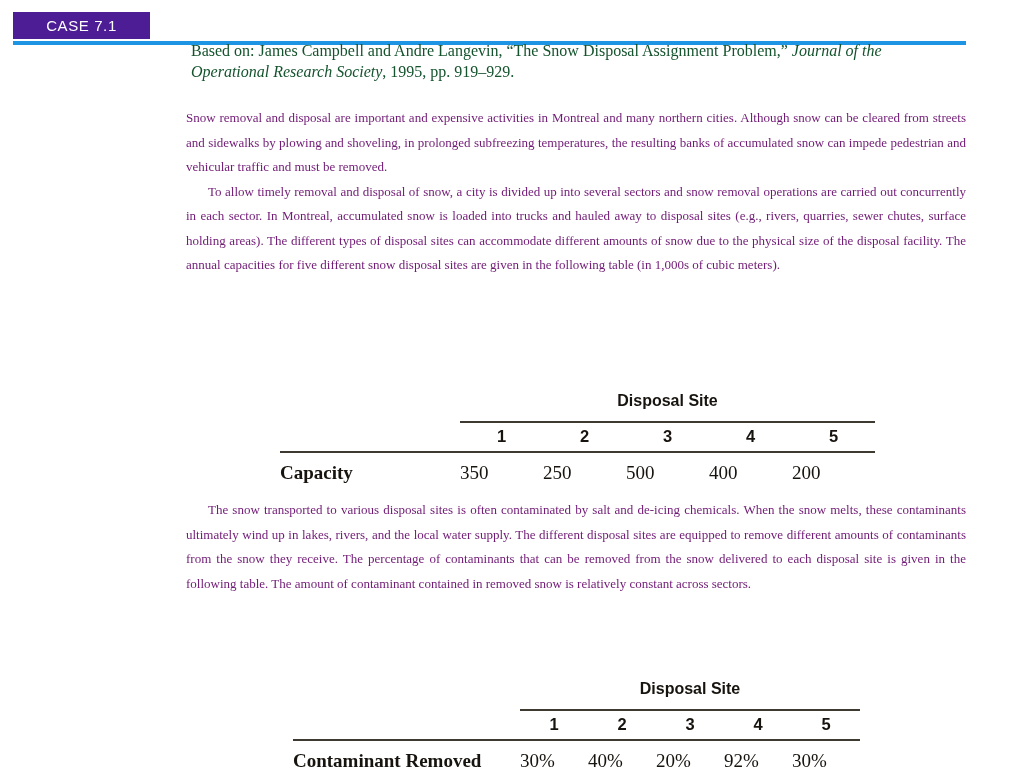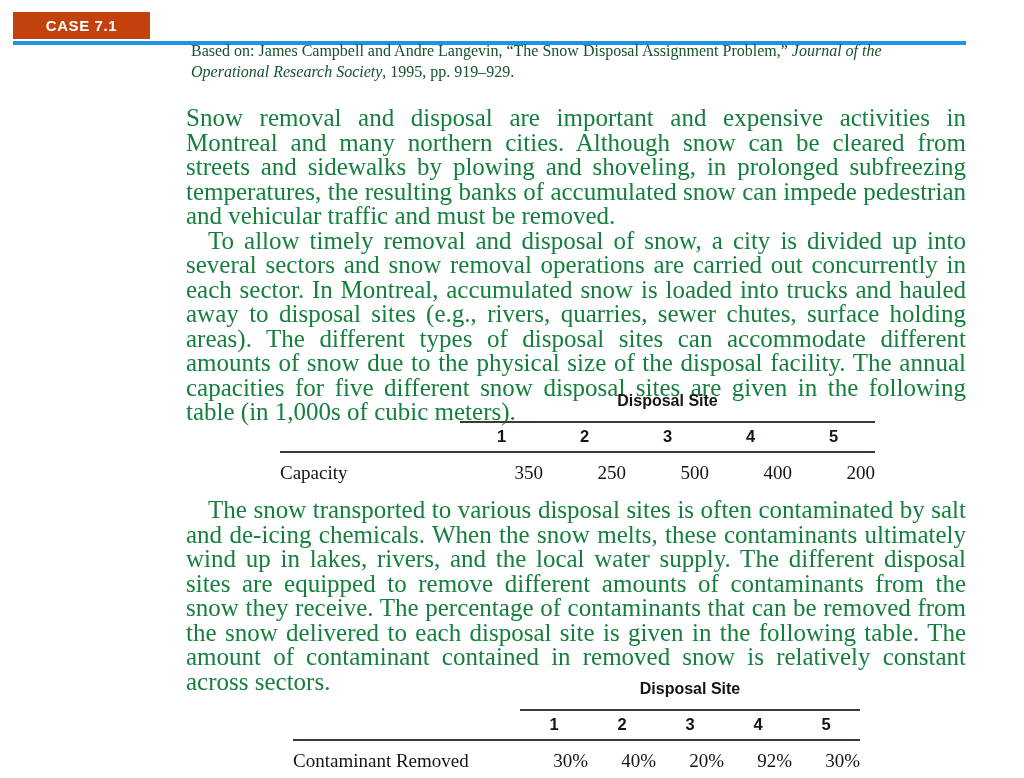--- a/index.html
+++ b/index.html
@@ -16,24 +16,24 @@
     color: #17130e;
   }
 
   
   .case-badge {
     position: absolute;
     left: 13px;
     top: 12px;
     width: 137px;
     height: 27px;
-    background: #c2410c;
+    background: #4c1d95;
     color: #ffffff;
     font-family: "Liberation Sans", sans-serif;
-    font-weight: bold;
+    font-weight: normal;
     font-size: 15px;
     letter-spacing: 0.6px;
     text-align: center;
     line-height: 27px;
   }
   .page-title {
     position: absolute;
     left: 185px;
     top: 3px;
     margin: 0;
@@ -67,24 +67,24 @@
     color: #14532d;
   }
   .citation em { font-style: italic; }
 
   
   .body-block {
     position: absolute;
     left: 186px;
     width: 780px;
     font-family: "Liberation Serif", serif;
-    font-size: 25px;
+    font-size: 13px;
     line-height: 24.5px;
     text-align: justify;
-    color: #15803d;
+    color: #701a75;
   }
   .body-block p { margin: 0; }
   .body-block p.indent { text-indent: 22px; }
   .block-1 { top: 106px; }
   .block-2 { top: 498px; }
 
   
   .data-table {
     position: absolute;
     border-collapse: collapse;
@@ -107,28 +107,28 @@
     border-bottom: 2.5px solid #3e3a32;
   }
   .data-table .col-row th {
     font-family: "Liberation Sans", sans-serif;
     font-weight: bold;
     font-size: 16.5px;
     text-align: center;
     padding: 4px 0 5px 0;
   }
   .data-table .row-label {
-    font-weight: normal;
+    font-weight: bold;
     font-size: 19px;
     text-align: left;
     padding: 9px 0 4px 0;
   }
   .data-table .value-cell {
     font-size: 19px;
-    text-align: right;
+    text-align: left;
     padding: 9px 0 4px 0;
     margin-top: 20px;
   }
   .capacity-table .label-col { width: 180px; }
   .capacity-table .data-col { width: 83px; }
   .contaminant-table .label-col { width: 227px; }
   .contaminant-table .data-col { width: 68px; }
 </style>
 </head>
 <body>

